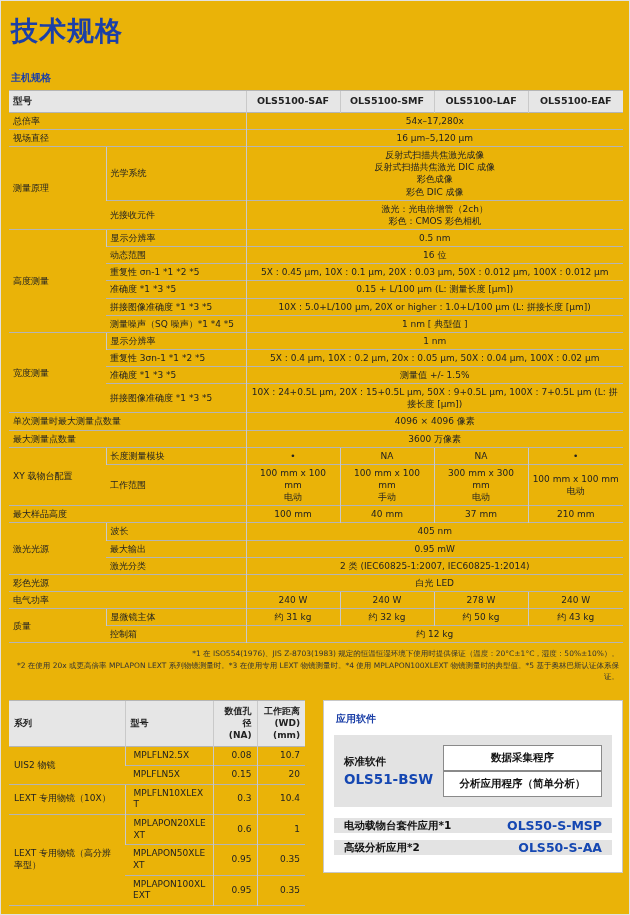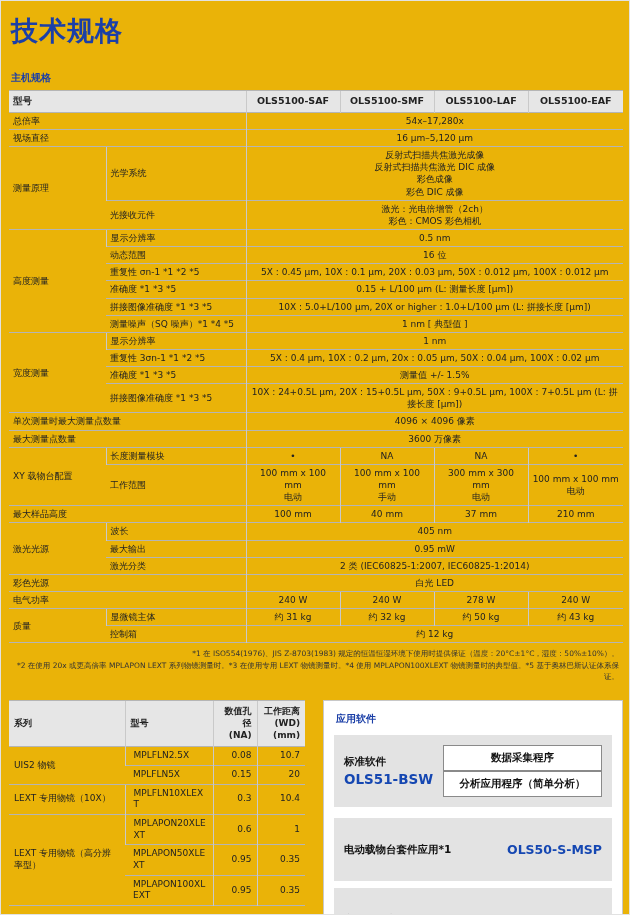--- a/index.html
+++ b/index.html
@@ -55,21 +55,21 @@
 
   
   .apps{border:1px solid #c8c8c8;padding:9px 10px 10px 10px;background:#fff;}
   .apps h2.section{margin:2px 0 9px 2px;}
   .std{background:var(--row_bg);display:flex;align-items:center;gap:10px;padding:10px 10px;margin-bottom:11px;}
   .std-left{flex:0 0 auto;min-width:84px;}
   .std-label{font-size:10.5px;font-weight:bold;color:#111;}
   .std-code{font-size:13.5px;font-weight:bold;color:var(--code);margin-top:2px;}
   .std-right{flex:1;display:flex;flex-direction:column;}
   .prog{background:#fff;border:1px solid #8a8a8a;text-align:center;font-size:10.5px;font-weight:bold;color:#111;padding:5px 2px;}
-  .app-item{background:var(--row_bg);display:flex;justify-content:space-between;align-items:center;padding:24px 10px;margin-top:7px;}
+  .app-item{background:var(--row_bg);display:flex;justify-content:space-between;align-items:center;padding:0 10px;margin-top:7px;}
   .app-item-label{font-size:10.5px;font-weight:bold;color:#111;}
   .app-item-code{font-size:12.5px;font-weight:bold;color:var(--code);white-space:nowrap;}
 </style>
 </head>
 <body>
 
 <div class="page">
 
   <h1 class="title">技术规格</h1>
 

